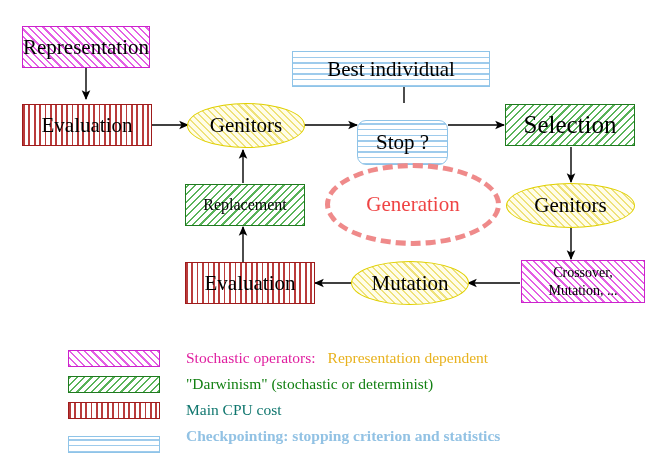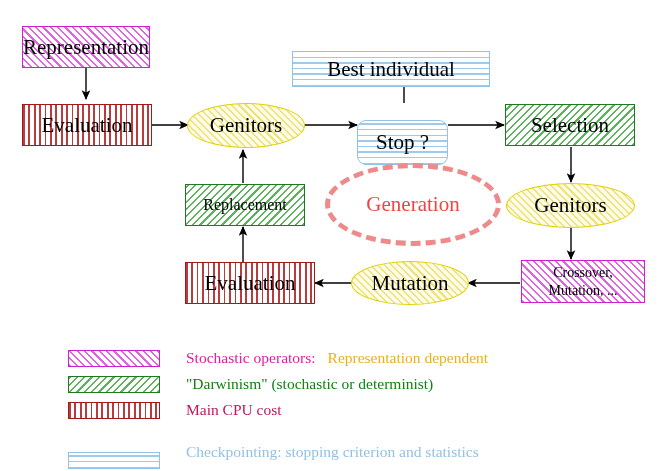--- a/index.html
+++ b/index.html
@@ -146,21 +146,21 @@
   <div class="node fill-magenta" style="left:22px;top:26px;width:128px;height:42px;font-size:21px;">Representation</div>
 
   <div class="node fill-red" style="left:22px;top:104px;width:130px;height:42px;font-size:21px;">Evaluation</div>
 
   <div class="node fill-yellow ellipse" style="left:187px;top:103px;width:118px;height:45px;font-size:21px;">Genitors</div>
 
   <div class="node fill-blue" style="left:292px;top:34px;width:198px;height:36px;font-size:21px;">Best individual</div>
 
   <div class="node fill-blue rounded" style="left:357px;top:103px;width:91px;height:45px;font-size:21px;">Stop ?</div>
 
-  <div class="node fill-green" style="left:505px;top:104px;width:130px;height:42px;font-size:21px;">Selection</div>
+  <div class="node fill-green" style="left:505px;top:104px;width:130px;height:42px;font-size:25px;">Selection</div>
 
   <div class="node fill-yellow ellipse" style="left:506px;top:183px;width:129px;height:45px;font-size:21px;">Genitors</div>
 
   <div class="node fill-magenta" style="left:521px;top:260px;width:124px;height:43px;font-size:14px;line-height:1.25;">Crossover,
 Mutation, ...</div>
 
   <div class="node fill-yellow ellipse" style="left:351px;top:261px;width:118px;height:44px;font-size:21px;">Mutation</div>
 
   <div class="node fill-red" style="left:185px;top:262px;width:130px;height:42px;font-size:21px;">Evaluation</div>
 
@@ -182,25 +182,25 @@
     <div class="legend-row" style="left:28px;top:33px;">
       <div class="legend-swatch fill-green"></div>
       <div class="legend-text">
         <span style="color:#138013;">"Darwinism" (stochastic or determinist)</span>
       </div>
     </div>
 
     <div class="legend-row" style="left:28px;top:59px;">
       <div class="legend-swatch fill-red"></div>
       <div class="legend-text">
-        <span style="color:#be185d;">Main CPU cost</span>
-      </div>
-    </div>
-
-    <div class="legend-row" style="left:28px;top:101px;">
+        <span style="color:#0f766e;">Main CPU cost</span>
+      </div>
+    </div>
+
+    <div class="legend-row" style="left:28px;top:85px;font-weight:bold;">
       <div class="legend-swatch fill-blue"></div>
       <div class="legend-text">
         <span style="color:#92c2e4;">Checkpointing: stopping criterion and statistics</span>
       </div>
     </div>
 
   </div>
 
 </div>
 

